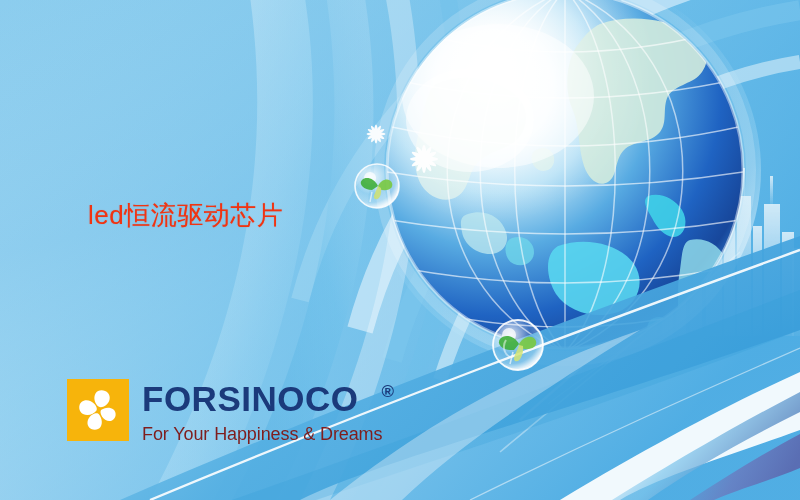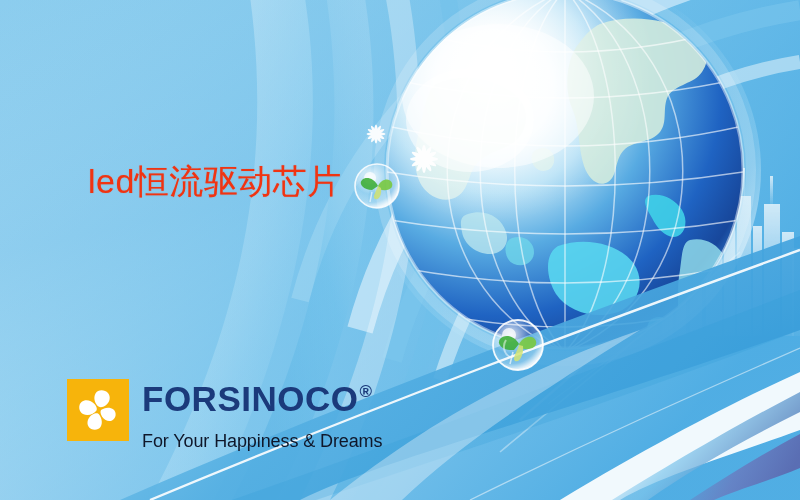--- a/index.html
+++ b/index.html
@@ -15,24 +15,24 @@
     font-family: "Liberation Sans", sans-serif;
     background: #8fcdee;
   }
   .layer { position: absolute; inset: 0; }
   svg.layer { display: block; width: 800px; height: 500px; }
 
   
   #headline {
     position: absolute;
     left: 88px;
-    top: 150px;
+    top: 184px;
     z-index: 40;
     color: #f03412;
-    font-size: 34px;
+    font-size: 26px;
     line-height: 62px;
     font-weight: 400;
     white-space: nowrap;
     text-shadow: 0 0 1px rgba(240,52,18,.45);
   }
   #headline .l1 { display: block; letter-spacing: .5px; }
   #headline .l2 { display: block; padding-left: 14px; letter-spacing: 2px; }
 
   
   #logo {
@@ -57,32 +57,33 @@
   }
   #wordmark {
     color: #1b3a7b;
     font-size: 35px;
     font-weight: bold;
     letter-spacing: 0.5px;
     line-height: 36px;
     white-space: nowrap;
     display: flex;
     align-items: flex-start;
+    gap: 22px;
   }
   #wordmark .reg {
     font-size: 17px;
     line-height: 17px;
     margin-left: 1px;
     margin-top: 2px;
   }
   #tagline {
-    color: #0f172a;
+    color: #7f1d1d;
     font-size: 18px;
     line-height: 22px;
-    margin-top: 13px;
+    margin-top: 6px;
     white-space: nowrap;
     letter-spacing: -0.1px;
   }
 </style>
 </head>
 <body>
 
 <div id="banner">
 
   <svg class="layer" viewBox="0 0 800 500" preserveAspectRatio="none">

